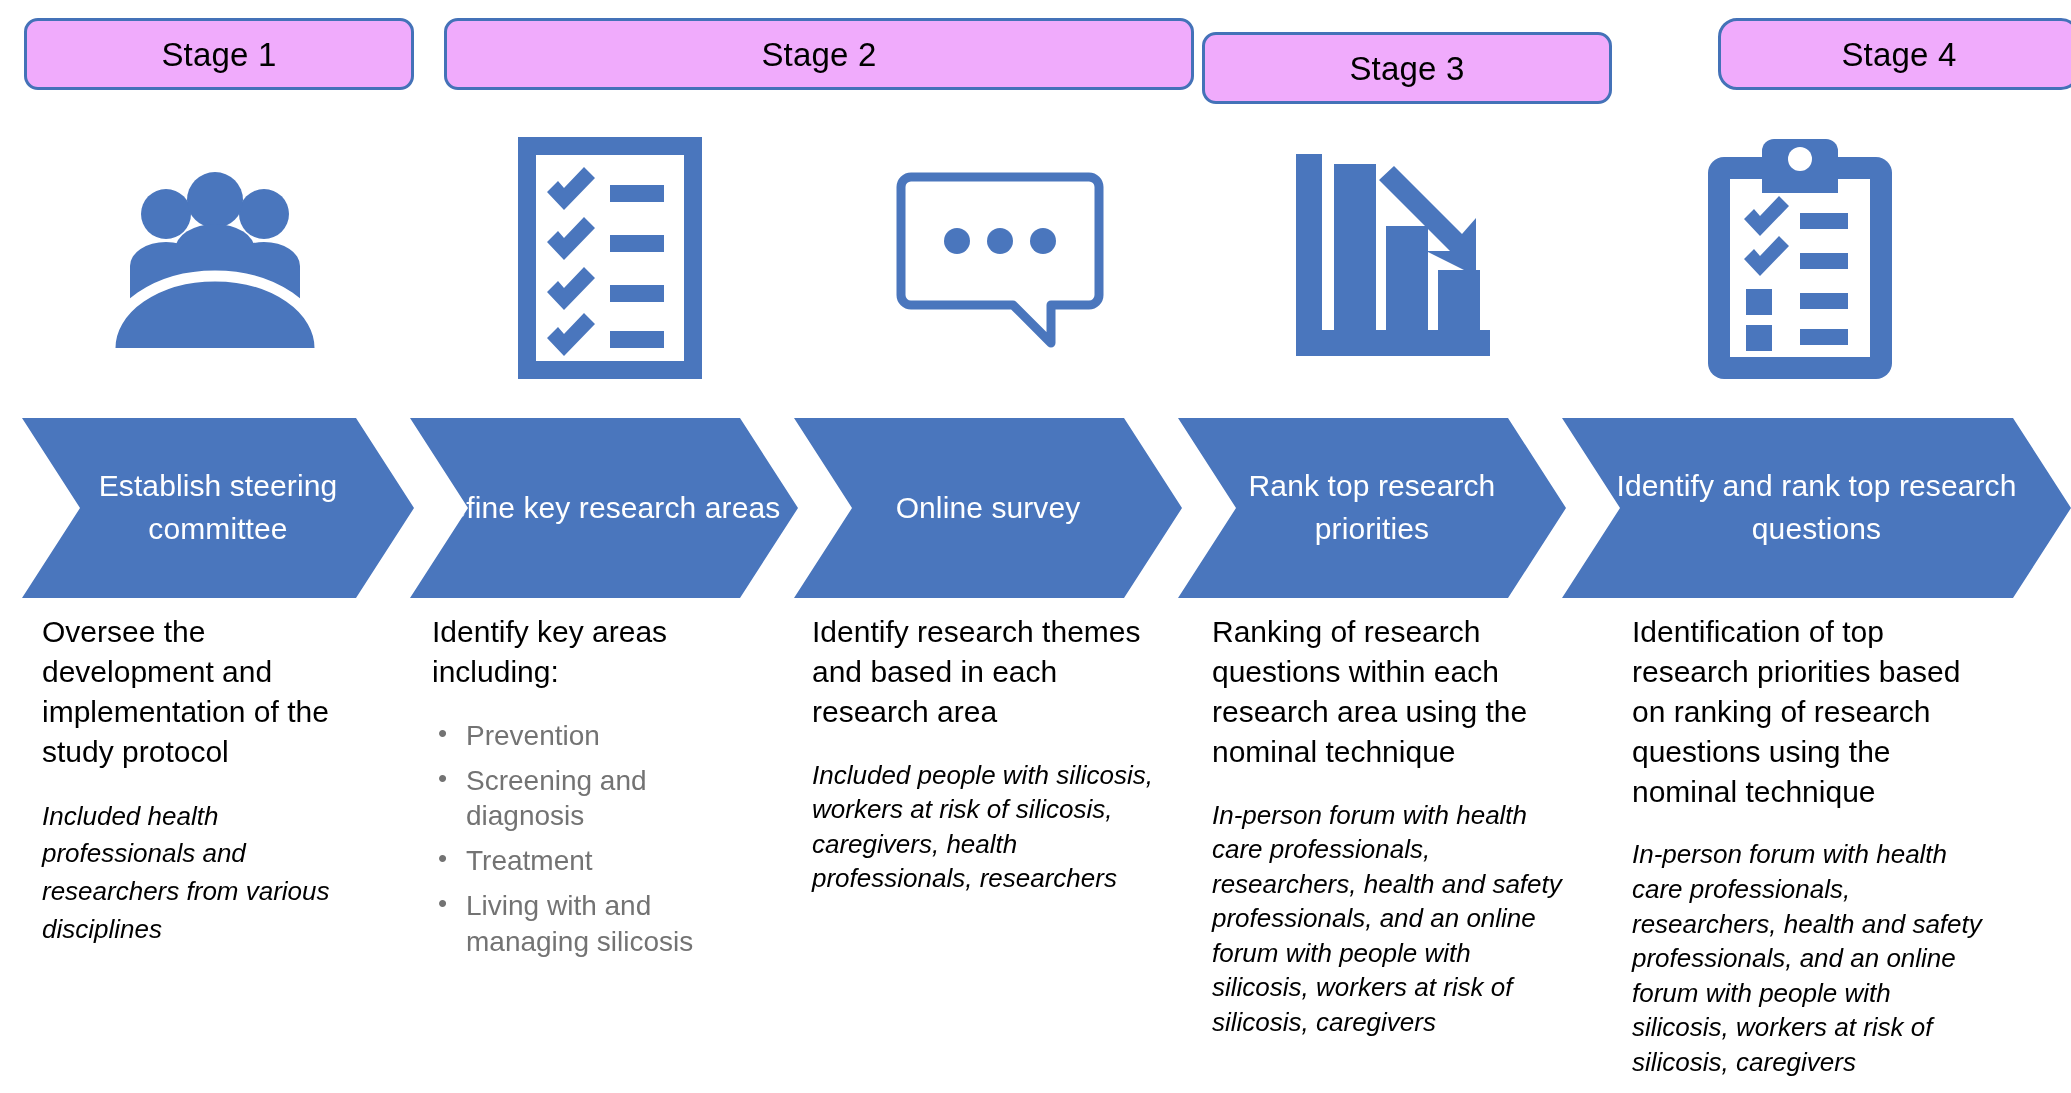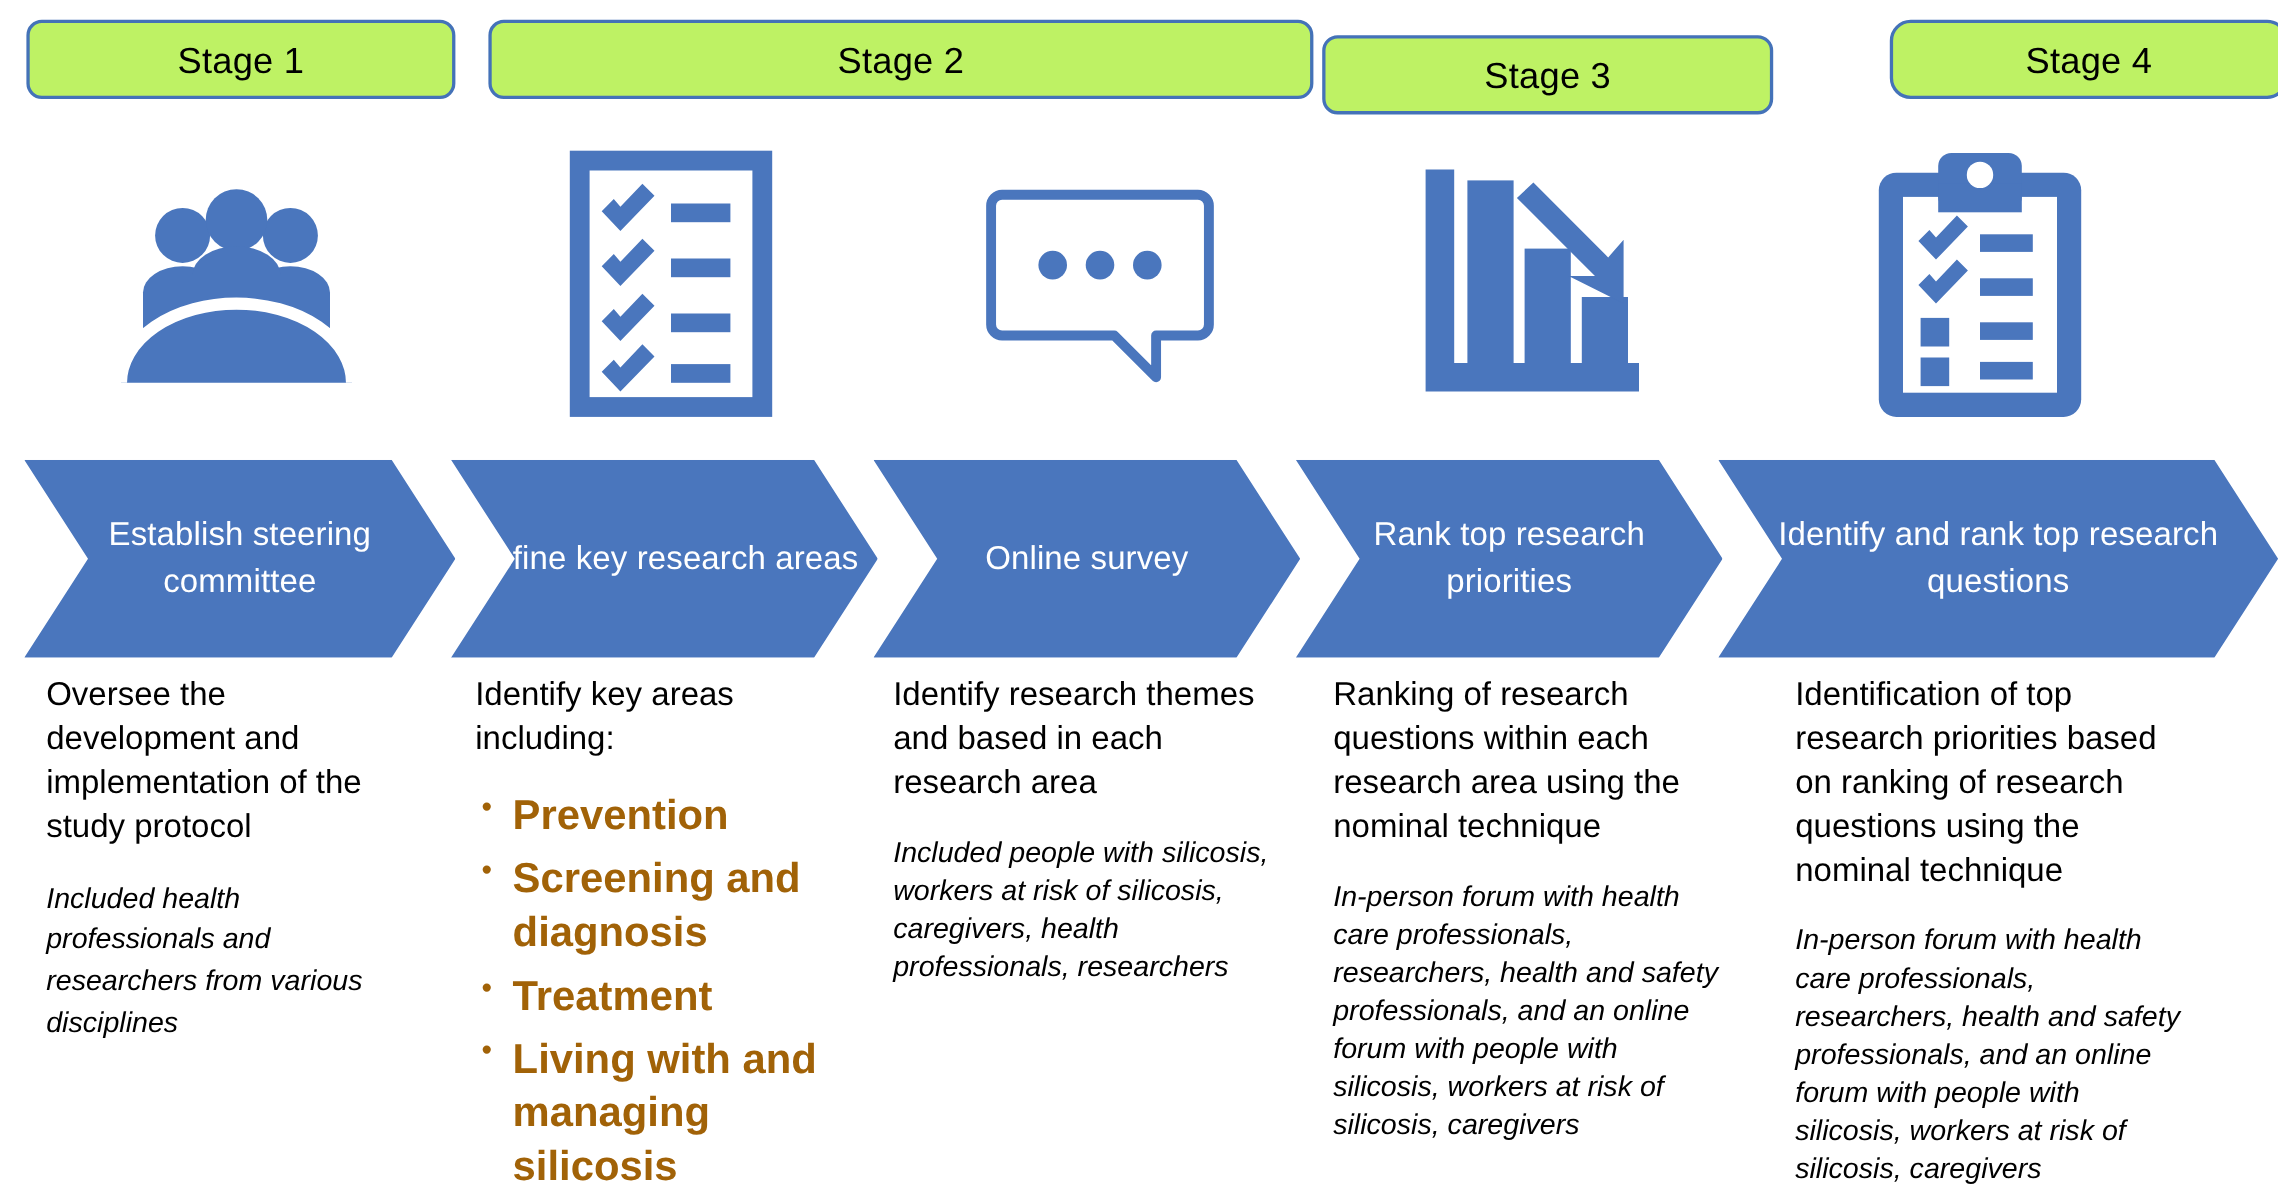--- a/index.html
+++ b/index.html
@@ -8,21 +8,21 @@
     font-family:"Liberation Sans","DejaVu Sans",sans-serif;
     color:#000000;
     -webkit-font-smoothing:antialiased;
   }
   .canvas{position:absolute;inset:0;}
 
   
   .stage-row{position:absolute;left:0;top:0;width:2071px;height:110px;}
   .stage-box{
     position:absolute;top:18px;height:72px;
-    background:#bef264;
+    background:#f0abfc;
     border:3px solid #4472B8;
     border-radius:14px;
     box-sizing:border-box;
     display:flex;align-items:center;justify-content:center;
   }
   .stage-box .lbl{
     font-size:33px;letter-spacing:.2px;color:#000;line-height:1;
   }
   .s1{left:24px;width:390px;}
   .s2{left:444px;width:750px;text-align:right;}
@@ -80,21 +80,21 @@
   }
   .p-ital{
     font-size:26px;line-height:1.33;color:#000;margin:0;font-style:italic;
     white-space:pre-line;
   }
   .p-ital.loose{line-height:1.45;}
   ul.bullets{
     margin:0;padding:0 0 0 34px;list-style:none;
   }
   ul.bullets li{
-    font-size:38px;line-height:1.28;color:#a16207;margin:0 0 9px 0;position:relative;font-weight:bold;
+    font-size:28px;line-height:1.28;color:#737373;margin:0 0 9px 0;position:relative;
   }
   ul.bullets li::before{
     content:"\2022";position:absolute;left:-28px;top:-1px;font-size:26px;
   }
 </style>
 </head>
 <body>
 
 <div class="canvas">
 

